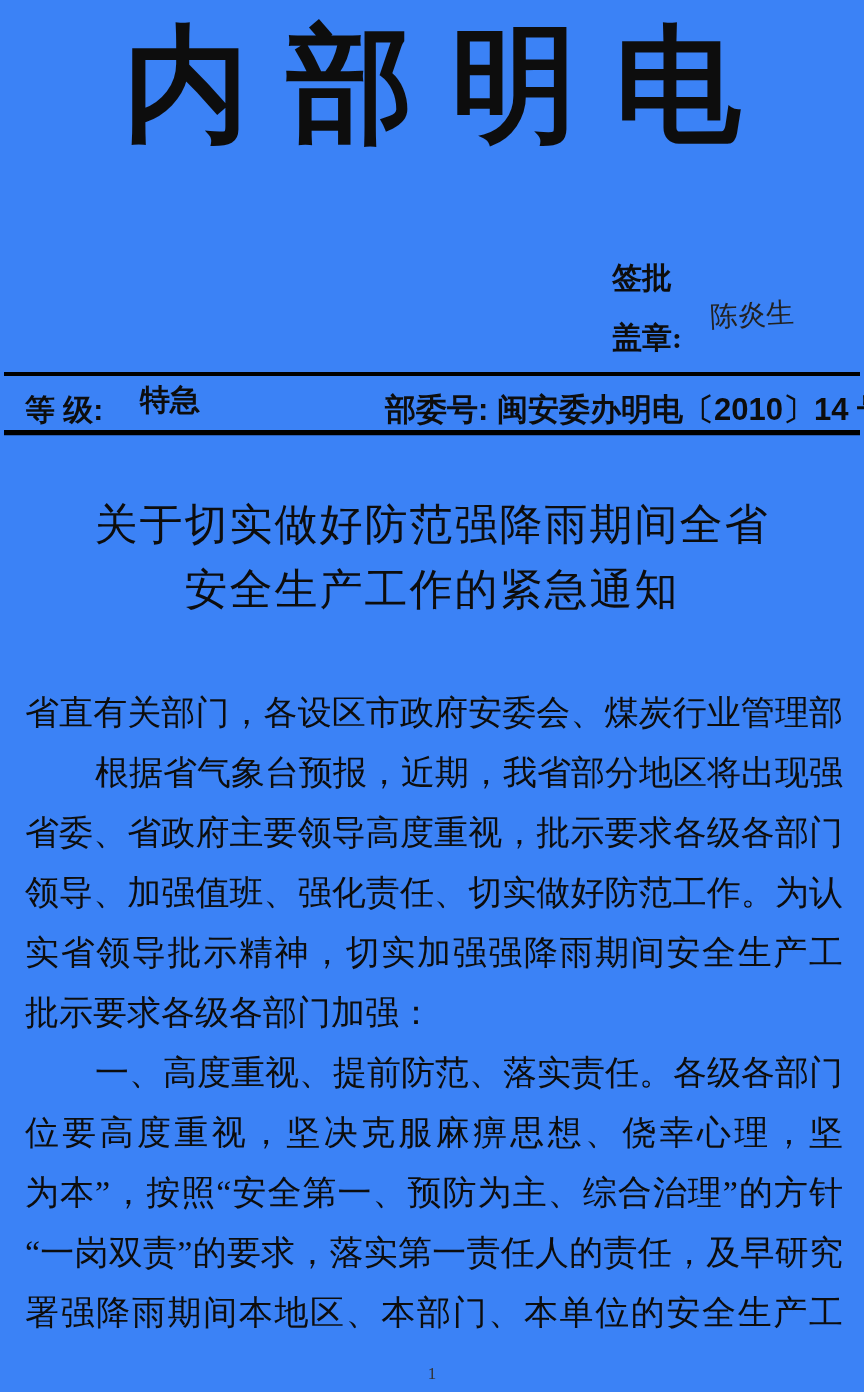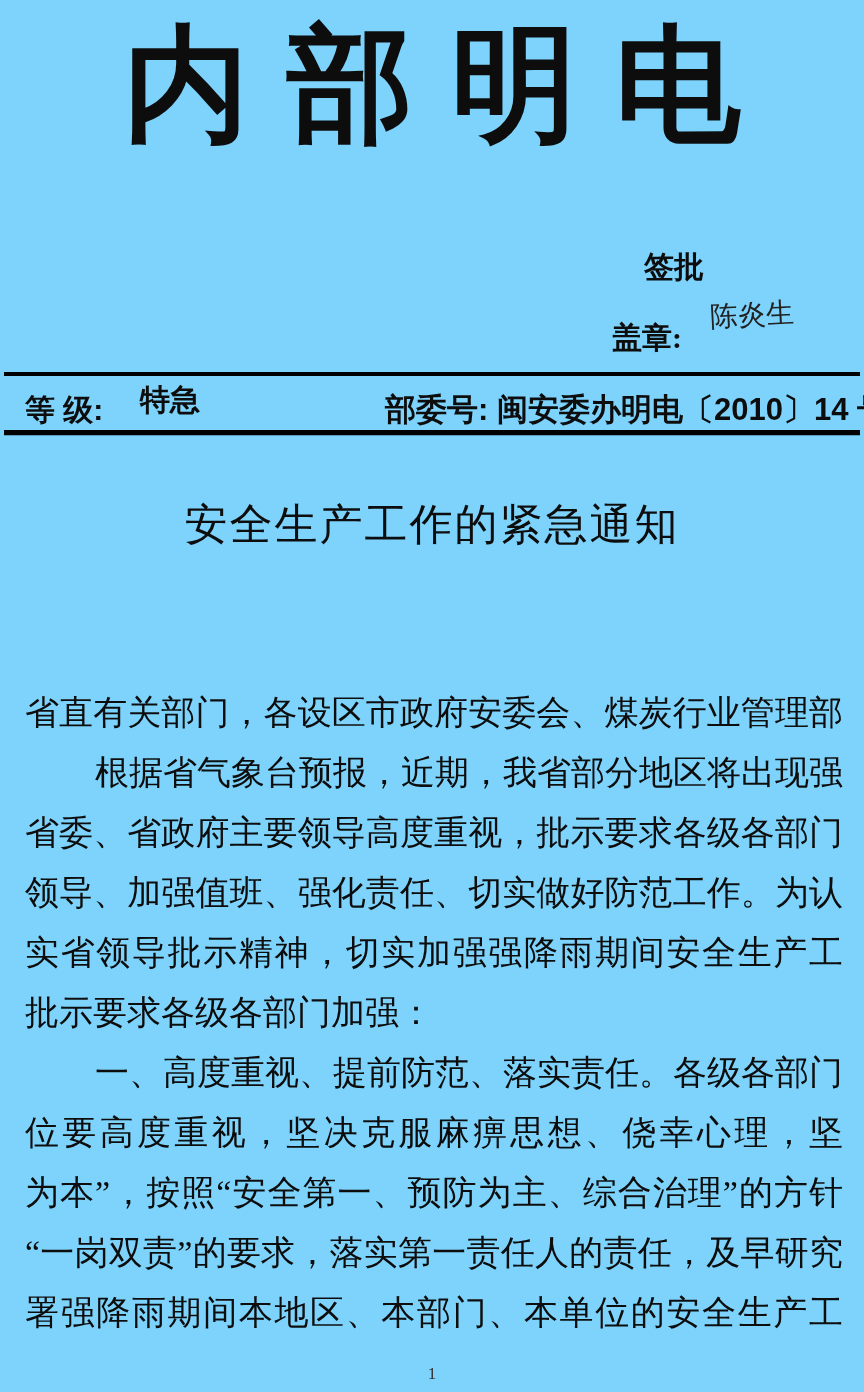--- a/index.html
+++ b/index.html
@@ -2,21 +2,21 @@
 <html><head>
 <meta charset="utf-8">
 <style>
   * { margin: 0; padding: 0; box-sizing: border-box; }
   html, body { background: #e8e8e8; }
   .page {
     position: relative;
     width: 864px;
     height: 1392px;
     margin: 0 auto;
-    background: #7dd3fc;
+    background: #3b82f6;
     color: #0d0d0d;
     overflow: hidden;
     font-family: "Liberation Serif", "DejaVu Serif", serif;
   }
   
   .masthead {
     position: absolute;
     top: 6px; left: 0; right: 0;
     text-align: center;
     font-family: "Liberation Serif", "DejaVu Serif", serif;
@@ -34,21 +34,21 @@
     font-size: 30px;
     white-space: nowrap;
   }
   .send-to { position: absolute; left: 25px; top: 287px; }
   .send-to .value {
     font-family: "Liberation Serif", "DejaVu Serif", serif;
     font-weight: 400;
     font-size: 29px;
     margin-left: 48px;
   }
-  .sign-label  { position: absolute; left: 612px; top: 247px; margin-left: 32px; }
+  .sign-label  { position: absolute; left: 612px; top: 258px; }
   .signer {
     position: absolute; left: 710px; top: 296px;
     font-family: "Liberation Serif", "DejaVu Serif", serif;
     font-size: 28px;
     white-space: nowrap;
     transform: rotate(-3deg);
     color: #222;
   }
   .seal-label  { position: absolute; left: 612px; top: 318px; font-family: Liberation Serif, serif; }
   .rule { position: absolute; left: 4px; right: 4px; background: #000; }
@@ -112,20 +112,21 @@
   <div class="level-label hdr-label">等 级:</div>
   <div class="level-value hdr-label">特急</div>
   <div class="doc-no hdr-label">
     <span>部委号:</span>
     <span>闽安委办明电〔2010〕14 号</span>
   </div>
 
   <div class="rule rule-2"></div>
 
   <div class="doc-title">
+    <div>关于切实做好防范强降雨期间全省</div>
     <div>安全生产工作的紧急通知</div>
   </div>
 
   <div class="body-text">
     <div class="line">省直有关部门，各设区市政府安委会、煤炭行业管理部门：</div>
     <div class="line indent">根据省气象台预报，近期，我省部分地区将出现强降雨，</div>
     <div class="line">省委、省政府主要领导高度重视，批示要求各级各部门加强</div>
     <div class="line">领导、加强值班、强化责任、切实做好防范工作。为认真落</div>
     <div class="line">实省领导批示精神，切实加强强降雨期间安全生产工作，现</div>
     <div class="line short">批示要求各级各部门加强：</div>

